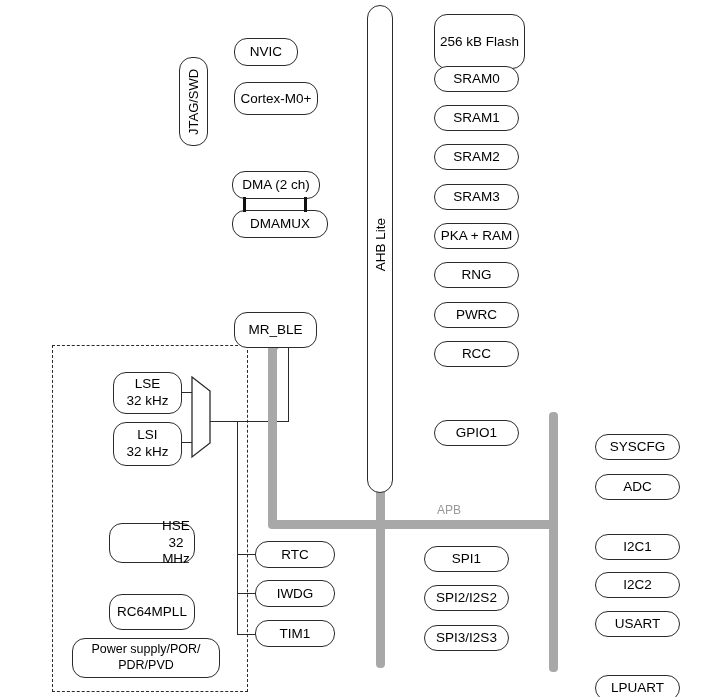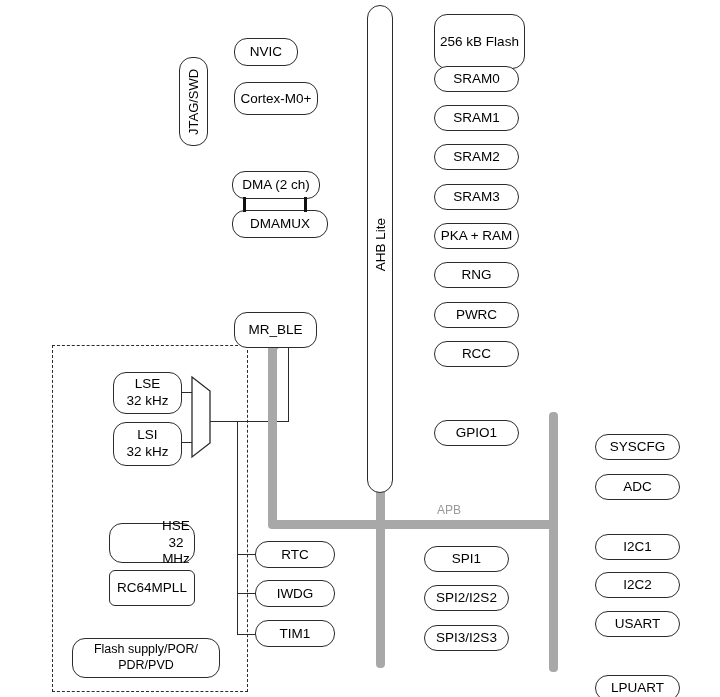--- a/index.html
+++ b/index.html
@@ -175,21 +175,21 @@
   <div class="wire" style="left:210px; top:421px; width:79px; height:1.3px;"></div>
   <div class="wire" style="left:288px; top:346px; width:1.3px; height:76px;"></div>
 
   <div class="wire" style="left:237px; top:421px; width:1.3px; height:214px;"></div>
   <div class="wire" style="left:237px; top:554px; width:21px; height:1.3px;"></div>
   <div class="wire" style="left:237px; top:593px; width:21px; height:1.3px;"></div>
   <div class="wire" style="left:237px; top:634px; width:21px; height:1.3px;"></div>
 
   <div class="blk two-line" style="left:109px; top:523px; width:86px; height:40px;padding-left:48px;">HSE
 32 MHz</div>
-  <div class="blk" style="left:109px; top:570px; width:86px; height:36px;border-radius:6px;">RC64MPLL</div>
-  <div class="blk two-line" style="left:72px; top:638px; width:148px; height:40px; font-size:12.5px;">Flash supply/POR/
+  <div class="blk" style="left:109px; top:594px; width:86px; height:36px;">RC64MPLL</div>
+  <div class="blk two-line" style="left:72px; top:638px; width:148px; height:40px; font-size:12.5px;">Power supply/POR/
 PDR/PVD</div>
 
   <div class="blk" style="left:255px; top:541px; width:80px; height:27px;">RTC</div>
   <div class="blk" style="left:255px; top:580px; width:80px; height:27px;">IWDG</div>
   <div class="blk" style="left:255px; top:620px; width:80px; height:27px;">TIM1</div>
 
 </div>
 
 </body></html>

